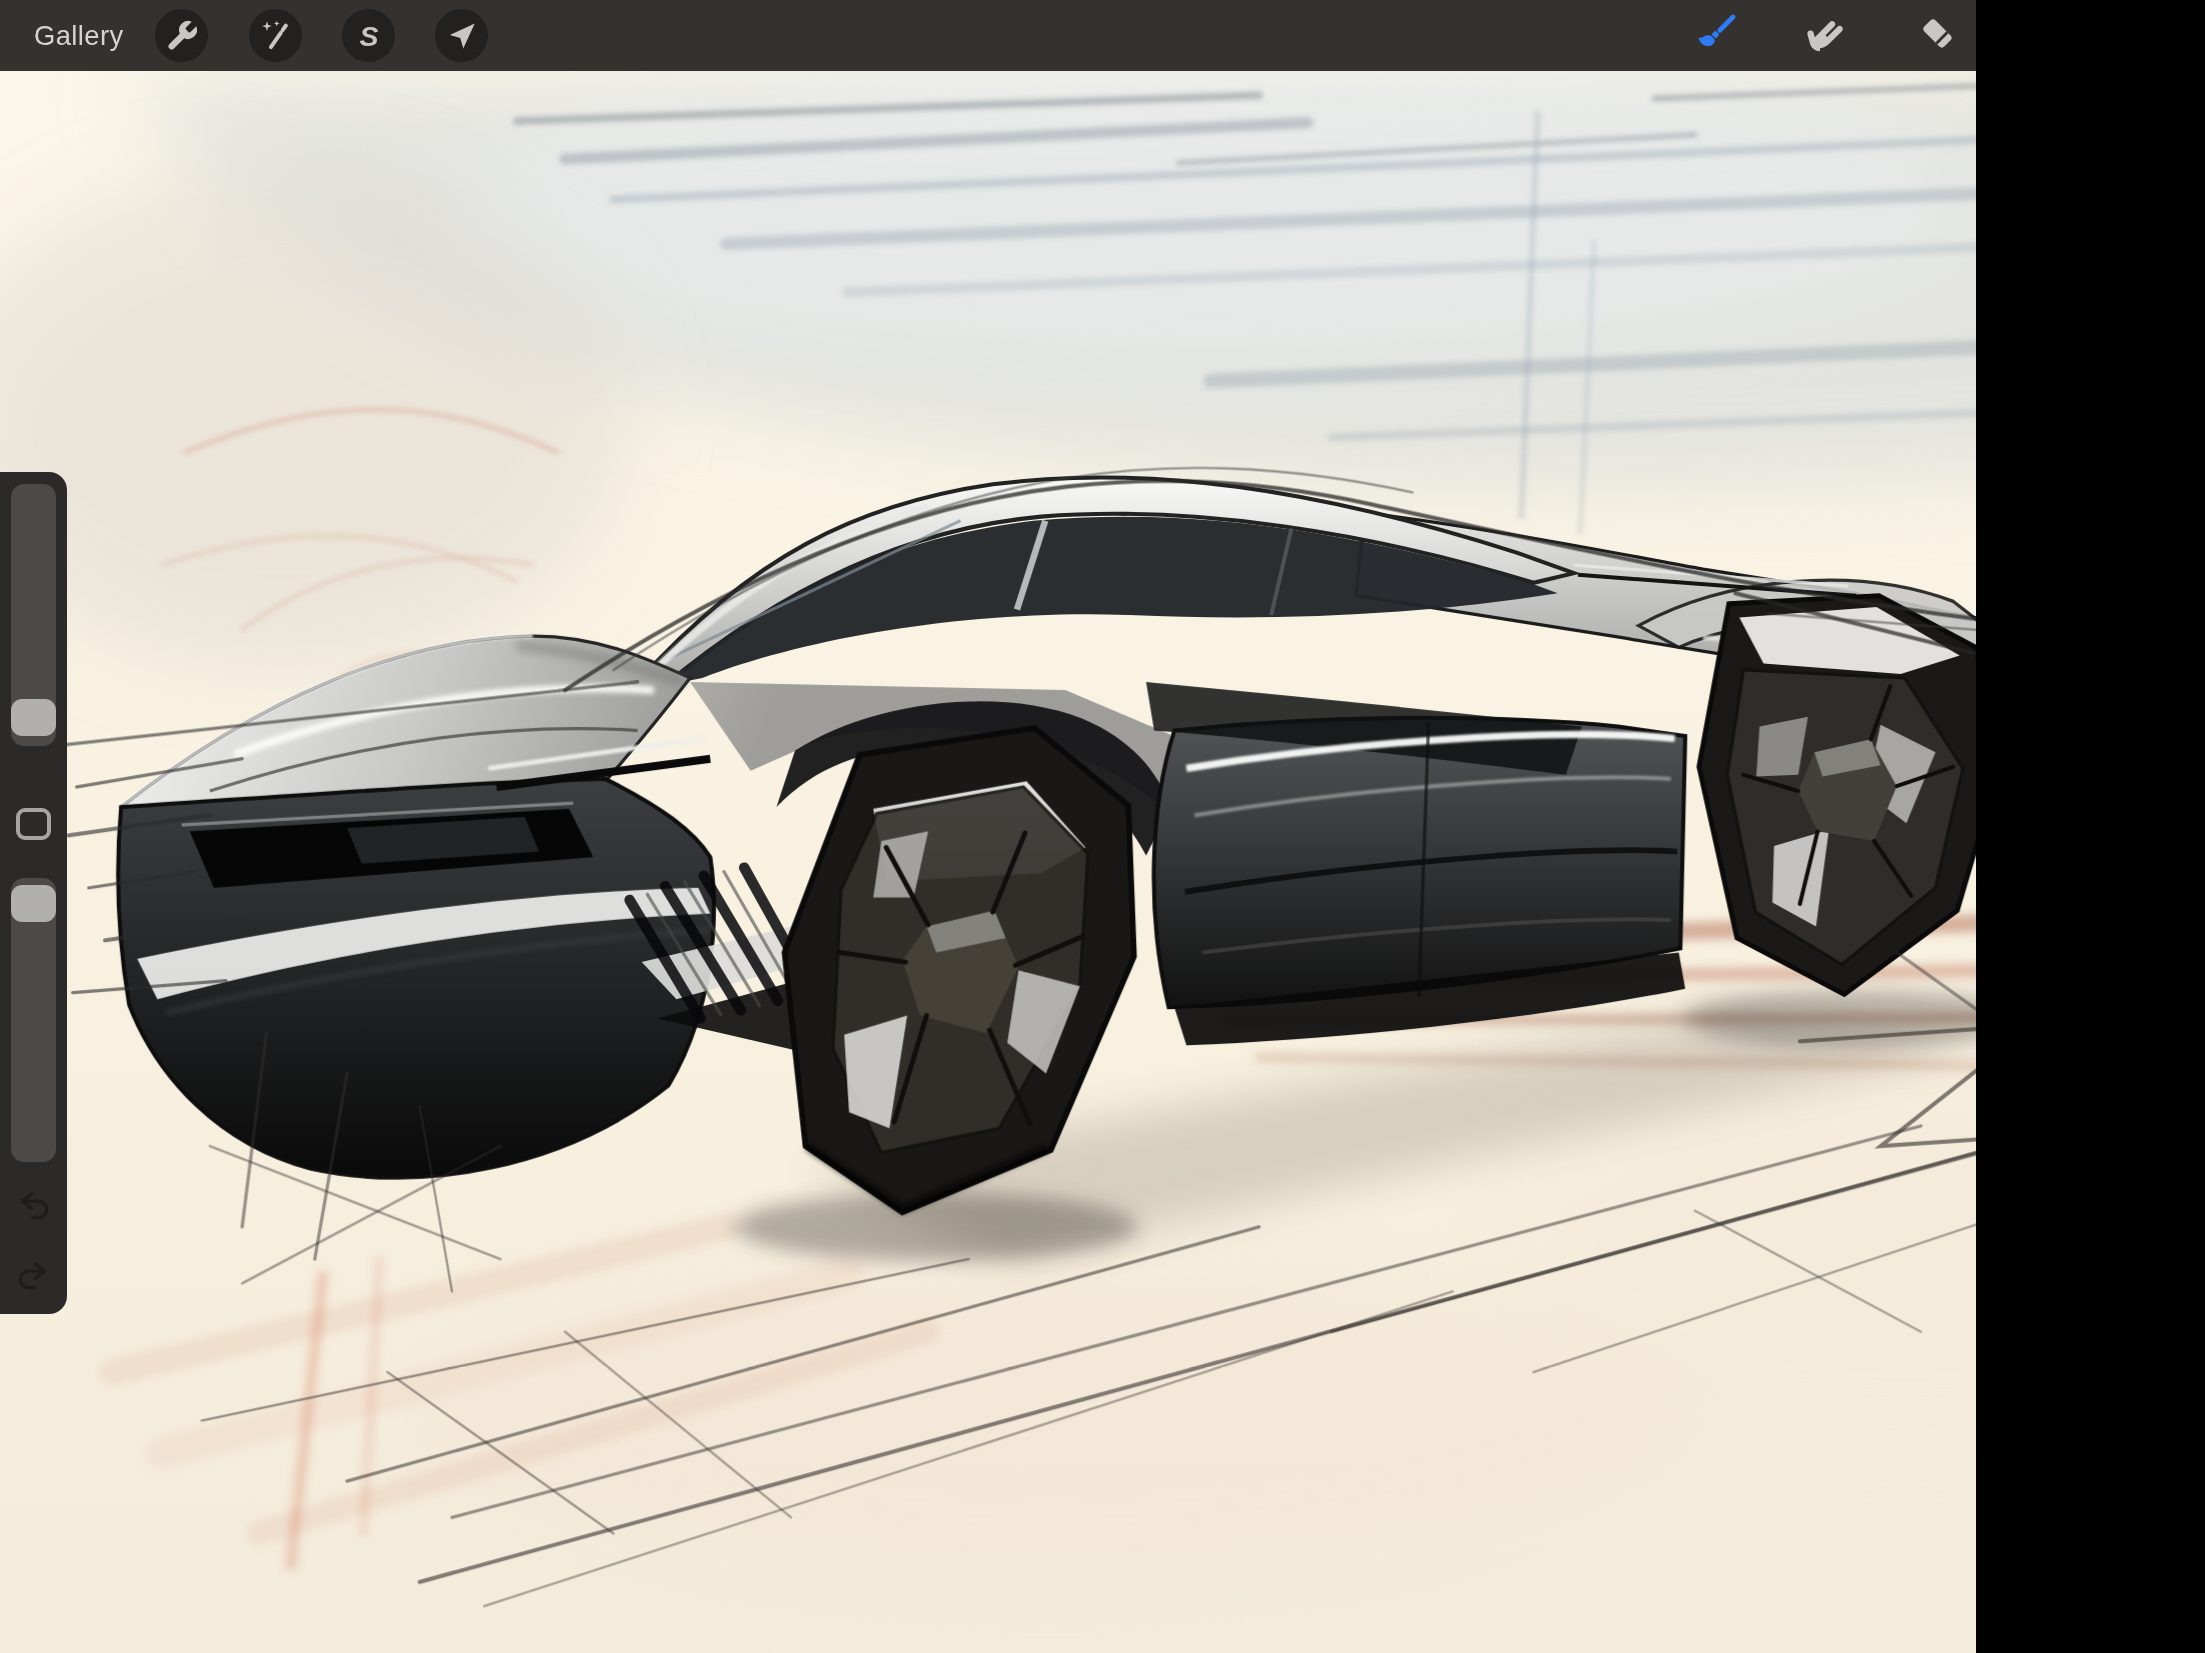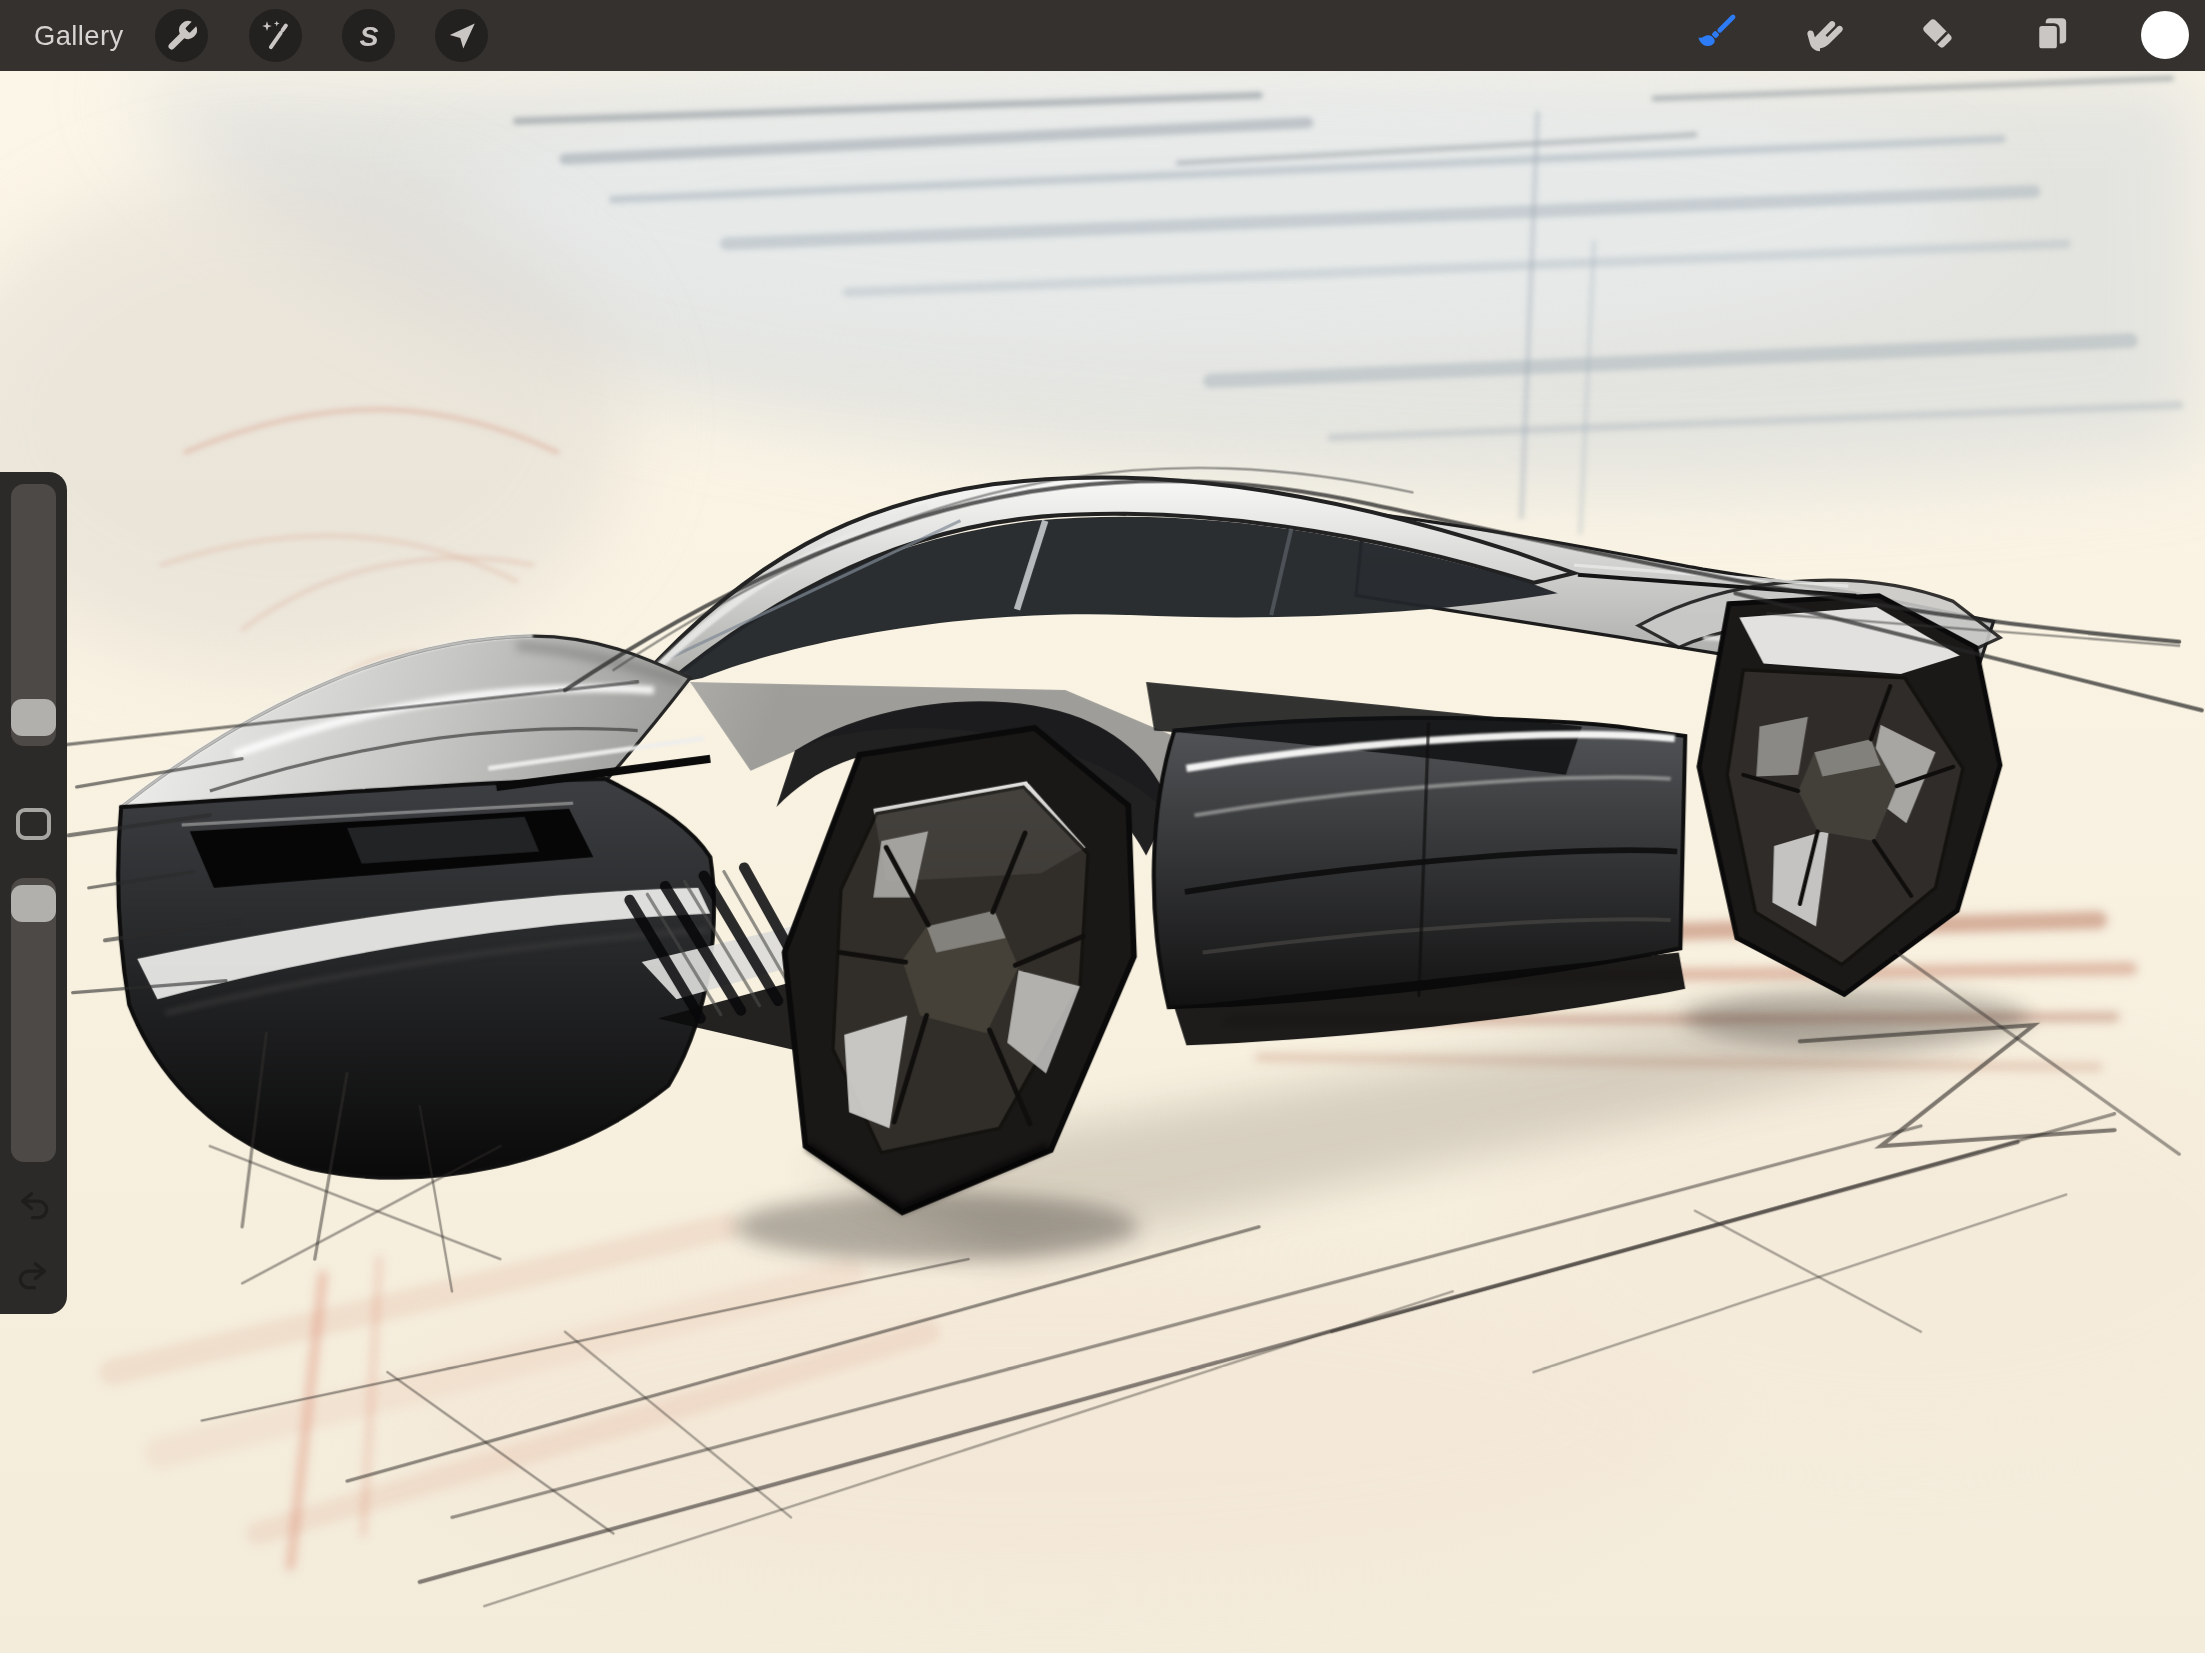--- a/index.html
+++ b/index.html
@@ -1,16 +1,16 @@
 <!DOCTYPE html>
 <html style="font-size:13px"><head>
 <meta charset="utf-8">
 <style>
   html,body{margin:0;padding:0;background:#000;}
-  .stage{position:relative;width:2205px;height:1653px;overflow:hidden;
+  .stage{position:relative;width:1976px;height:1653px;overflow:hidden;
          font-family:"Liberation Sans","DejaVu Sans",sans-serif;background:#f9f2e1;}
 
   
   .topbar{position:absolute;left:0;top:0;width:2205px;height:71px;background:#34312e;z-index:30;}
   .gallery{position:absolute;left:34px;top:0;height:71px;line-height:71px;
            font-size:27.4px;color:#d6d4d2;letter-spacing:0.4px;}
   .circle-btn{position:absolute;top:9px;width:53px;height:53px;border-radius:50%;
               background:#232120;display:flex;align-items:center;justify-content:center;}
   .circle-btn svg{display:block;}
   .flat-btn{position:absolute;top:11.3px;width:48px;height:48px;display:flex;

